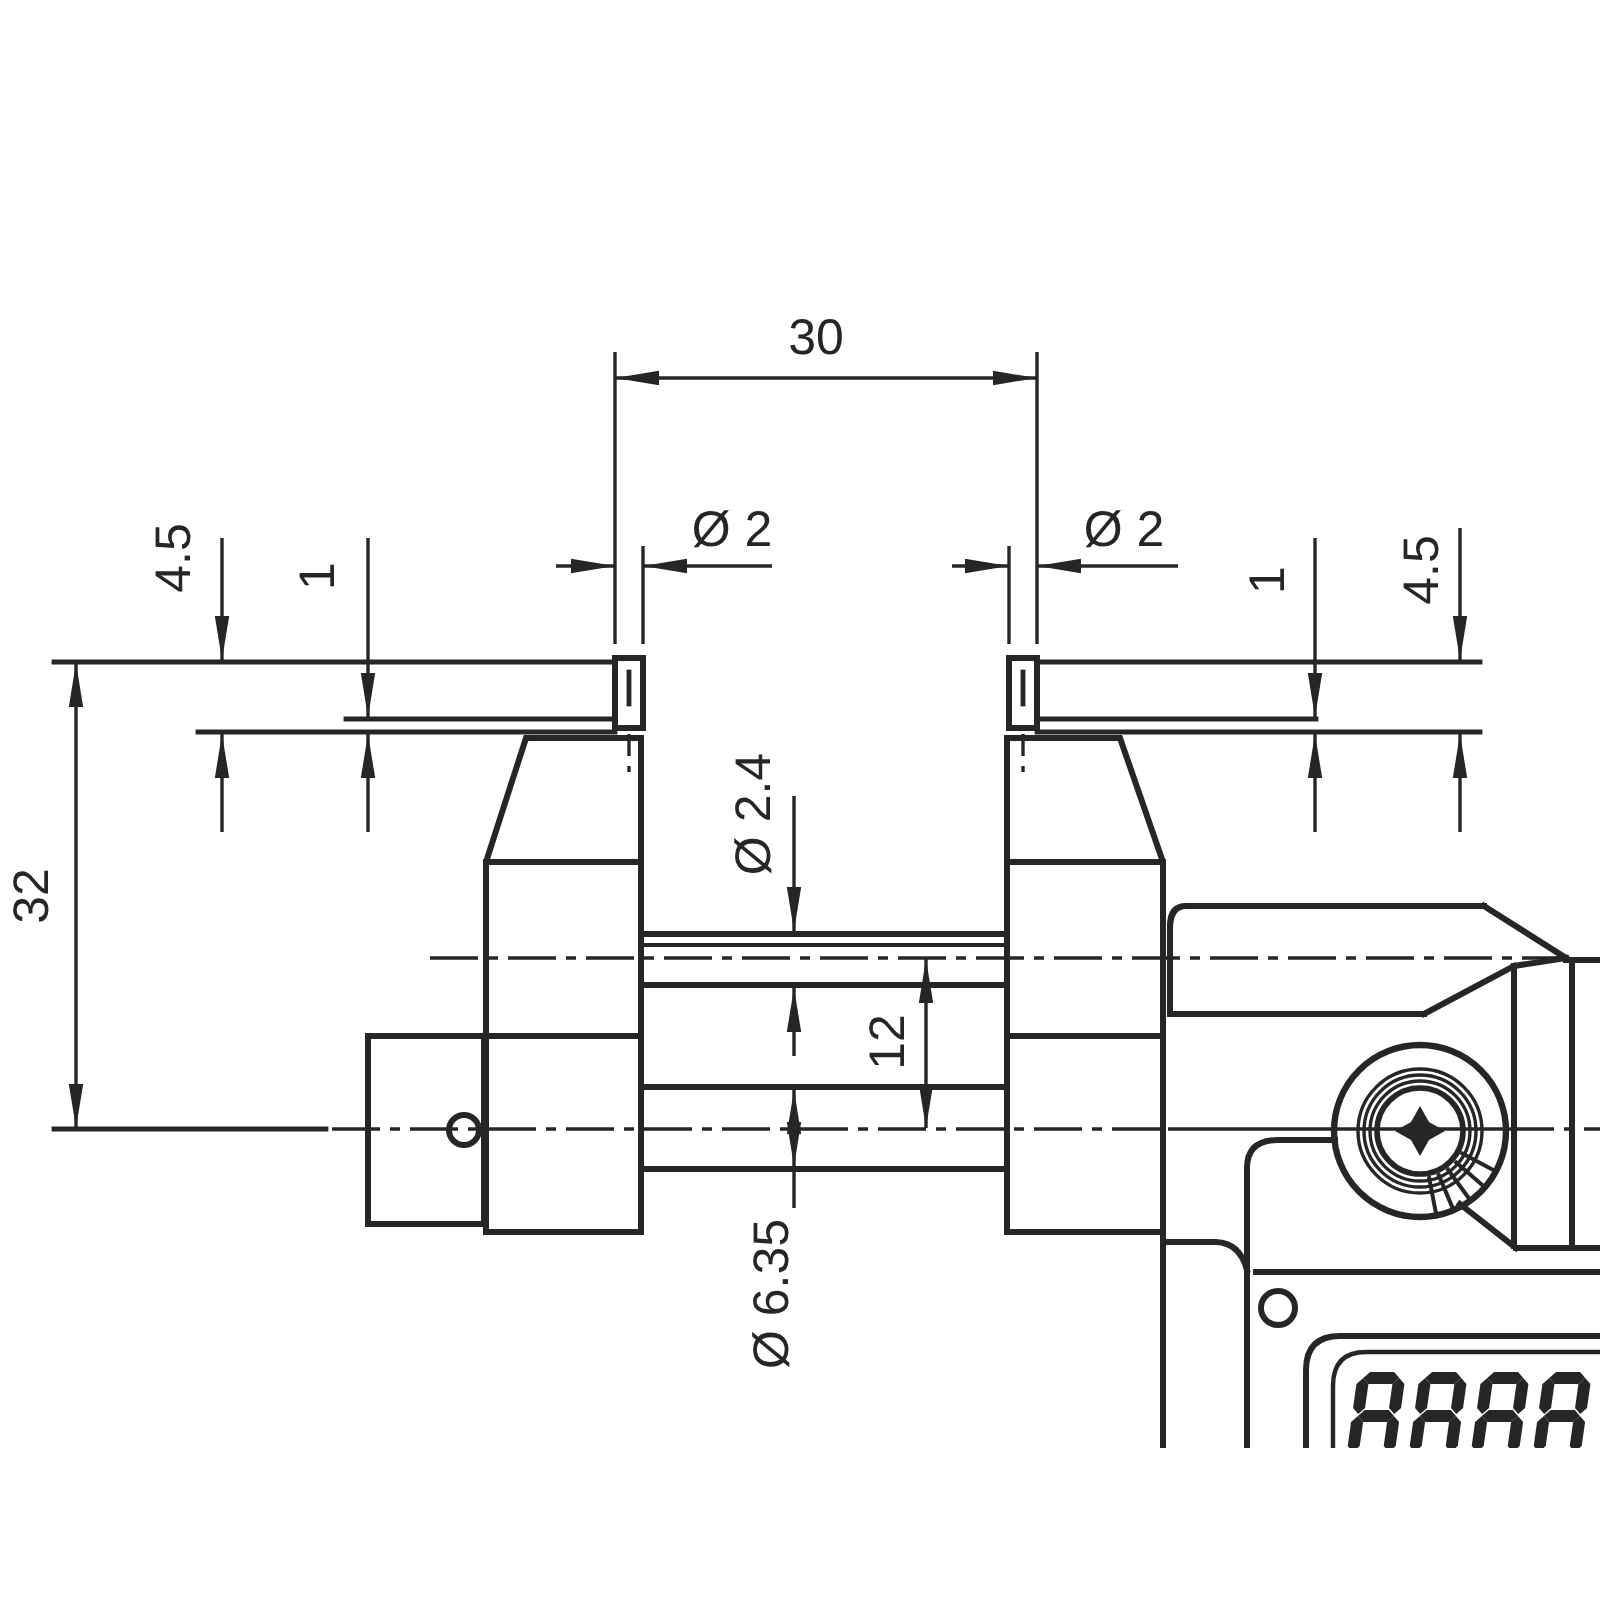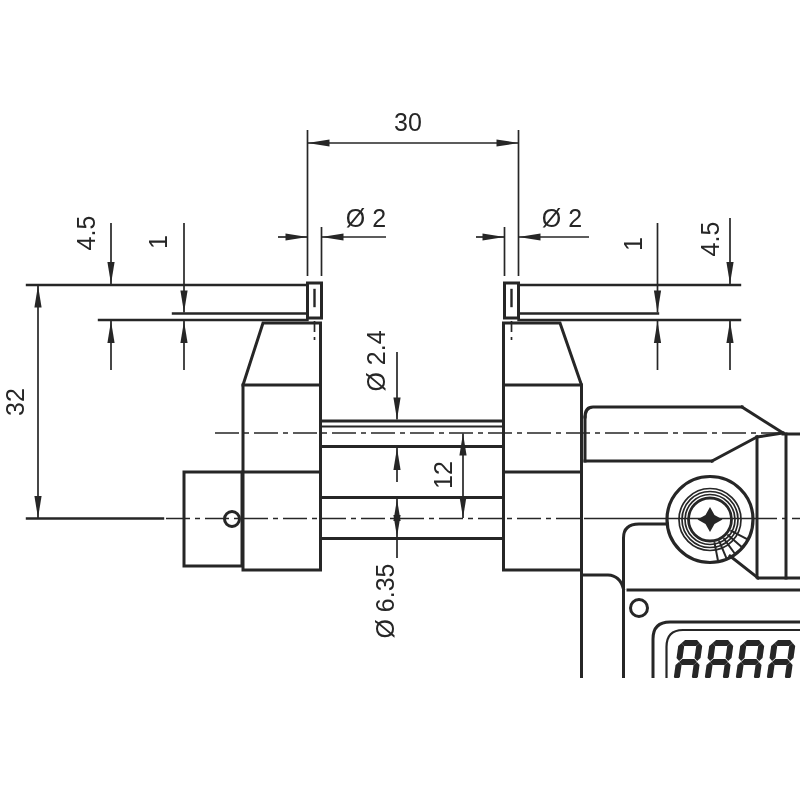--- a/index.html
+++ b/index.html
@@ -1,17 +1,17 @@
 <!DOCTYPE html>
 <html style="--ink: #262626; --bg: #ffffff;"><head>
 <meta charset="utf-8">
 <style>
   :root { --ink:#262626; --bg:#ffffff; }
   html,body { margin:0; padding:0; background:var(--bg); }
-  .stage { width:800px; height:678px; background:var(--bg); }
+  .stage { width:800px; height:678px; background:var(--bg);margin-top:46px; }
   svg { display:block; }
   .o3   { stroke:var(--ink); stroke-width:3;   fill:none; stroke-linecap:square; }
   .o32  { stroke:var(--ink); stroke-width:3.2; fill:none; }
   .o28  { stroke:var(--ink); stroke-width:2.8; fill:none; }
   .o24  { stroke:var(--ink); stroke-width:2.4; fill:none; stroke-linecap:square; }
   .o22  { stroke:var(--ink); stroke-width:2.2; fill:none; }
   .o2   { stroke:var(--ink); stroke-width:2;   fill:none; }
   .thin { stroke:var(--ink); stroke-width:1.7; fill:none; }
   .dash { stroke-dasharray:24 5 5 5; }
   .wfill { fill:#fff; }

